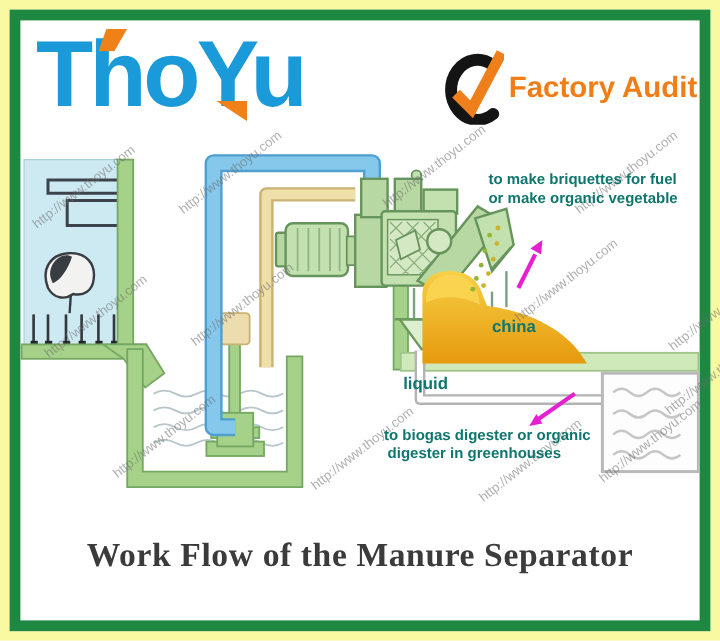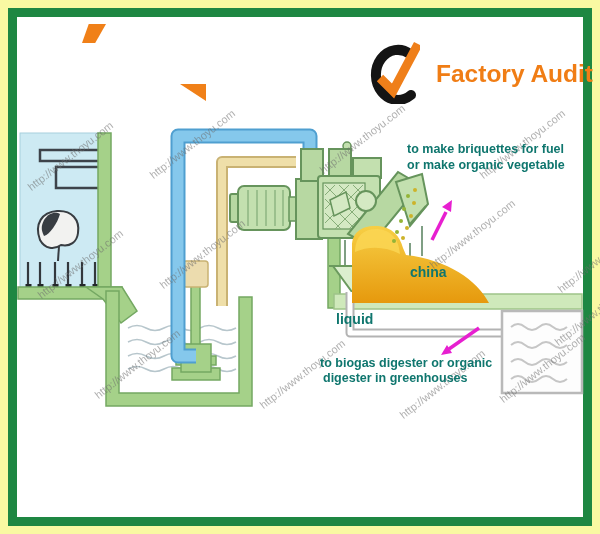--- a/index.html
+++ b/index.html
@@ -6,21 +6,21 @@
   body{width:600px;height:534px;font-family:"Liberation Sans",sans-serif;}
   .stage{position:relative;width:600px;height:534px;background:#f9f9a2;overflow:hidden;}
   .panel{position:absolute;left:8px;top:8px;right:8px;bottom:8px;border:9px solid #1e8742;background:#ffffff;}
   
   .logo{position:absolute;left:30px;top:22px;width:260px;height:96px;}
   .logo-text{font-family:"Liberation Sans",sans-serif;font-weight:bold;font-size:78px;line-height:1;color:#1a9ad8;letter-spacing:-3px;}
   .logo-flag1{position:absolute;left:52px;top:2px;width:24px;height:19px;background:#f08018;clip-path:polygon(28% 0,100% 0,55% 100%,0 100%);}
   .logo-flag2{position:absolute;left:150px;top:62px;width:26px;height:17px;background:#f08018;clip-path:polygon(0 0,100% 0,100% 100%);}
   
   .audit-mark{position:absolute;left:366px;top:38px;width:54px;height:66px;}
-  .audit-text{position:absolute;left:436px;top:60px;font-size:24.5px;font-weight:bold;color:#f07d15;letter-spacing:0px;white-space:nowrap;}
+  .audit-text{position:absolute;left:424px;top:60px;font-size:24.5px;font-weight:bold;color:#f07d15;letter-spacing:0px;white-space:nowrap;}
   
   .diagram{position:absolute;left:0;top:0;width:600px;height:534px;}
   
   .wm{position:absolute;font-size:11px;color:rgba(110,110,110,0.55);transform:rotate(-38deg);white-space:nowrap;pointer-events:none;}
   .wm-band{position:absolute;left:17px;right:17px;top:236px;height:32px;background:rgba(255,255,255,0.58);box-shadow:0 0 9px 6px rgba(255,255,255,0.55);}
   .wm-band span{position:absolute;left:160px;top:-7px;font-size:37px;color:#8f8f8f;opacity:0.8;letter-spacing:1px;white-space:nowrap;}
   
   .note{position:absolute;font-weight:bold;color:#0f766e;font-size:12.5px;white-space:nowrap;}
   #note-solid-1{left:407px;top:142px;}
   #note-solid-2{left:407px;top:158px;}
@@ -193,29 +193,31 @@
       <span class="wm" style="left: 548px; top: 252px;">http://www.thoyu.com</span>
       <span class="wm" style="left: 85px; top: 358px;">http://www.thoyu.com</span>
       <span class="wm" style="left: 250px; top: 368px;">http://www.thoyu.com</span>
       <span class="wm" style="left: 390px; top: 378px;">http://www.thoyu.com</span>
       <span class="wm" style="left: 490px; top: 362px;">http://www.thoyu.com</span>
       <span class="wm" style="left: 545px; top: 305px;">http://www.thoyu.com</span>
     </div>
 
 
   <div class="logo">
+    <span class="logo-text">ThoYu</span>
     <span class="logo-flag1"></span>
     <span class="logo-flag2"></span>
   </div>
   <svg class="audit-mark" viewBox="0 0 54 66" xmlns="http://www.w3.org/2000/svg">
     <path d="M44,16 A22,25 0 1 0 45,57" fill="none" stroke="#141414" stroke-width="10" stroke-linecap="round"></path>
     <path d="M14,40 L27,53 L52,6" fill="none" stroke="#ef7f1a" stroke-width="9" stroke-linecap="butt" stroke-linejoin="miter"></path>
   </svg>
   <span class="audit-text">Factory Audit</span>
 
   <div class="note" id="note-solid-1">to make briquettes for fuel</div>
   <div class="note" id="note-solid-2">or make organic vegetable</div>
   <div class="note" id="label-solid">china</div>
   <div class="note" id="label-liquid">liquid</div>
   <div class="note" id="note-liquid-1">to biogas digester or organic</div>
   <div class="note" id="note-liquid-2">digester in greenhouses</div>
 
+  <div class="caption">Work Flow of the Manure Separator</div>
 </div>
 
 </body></html>

